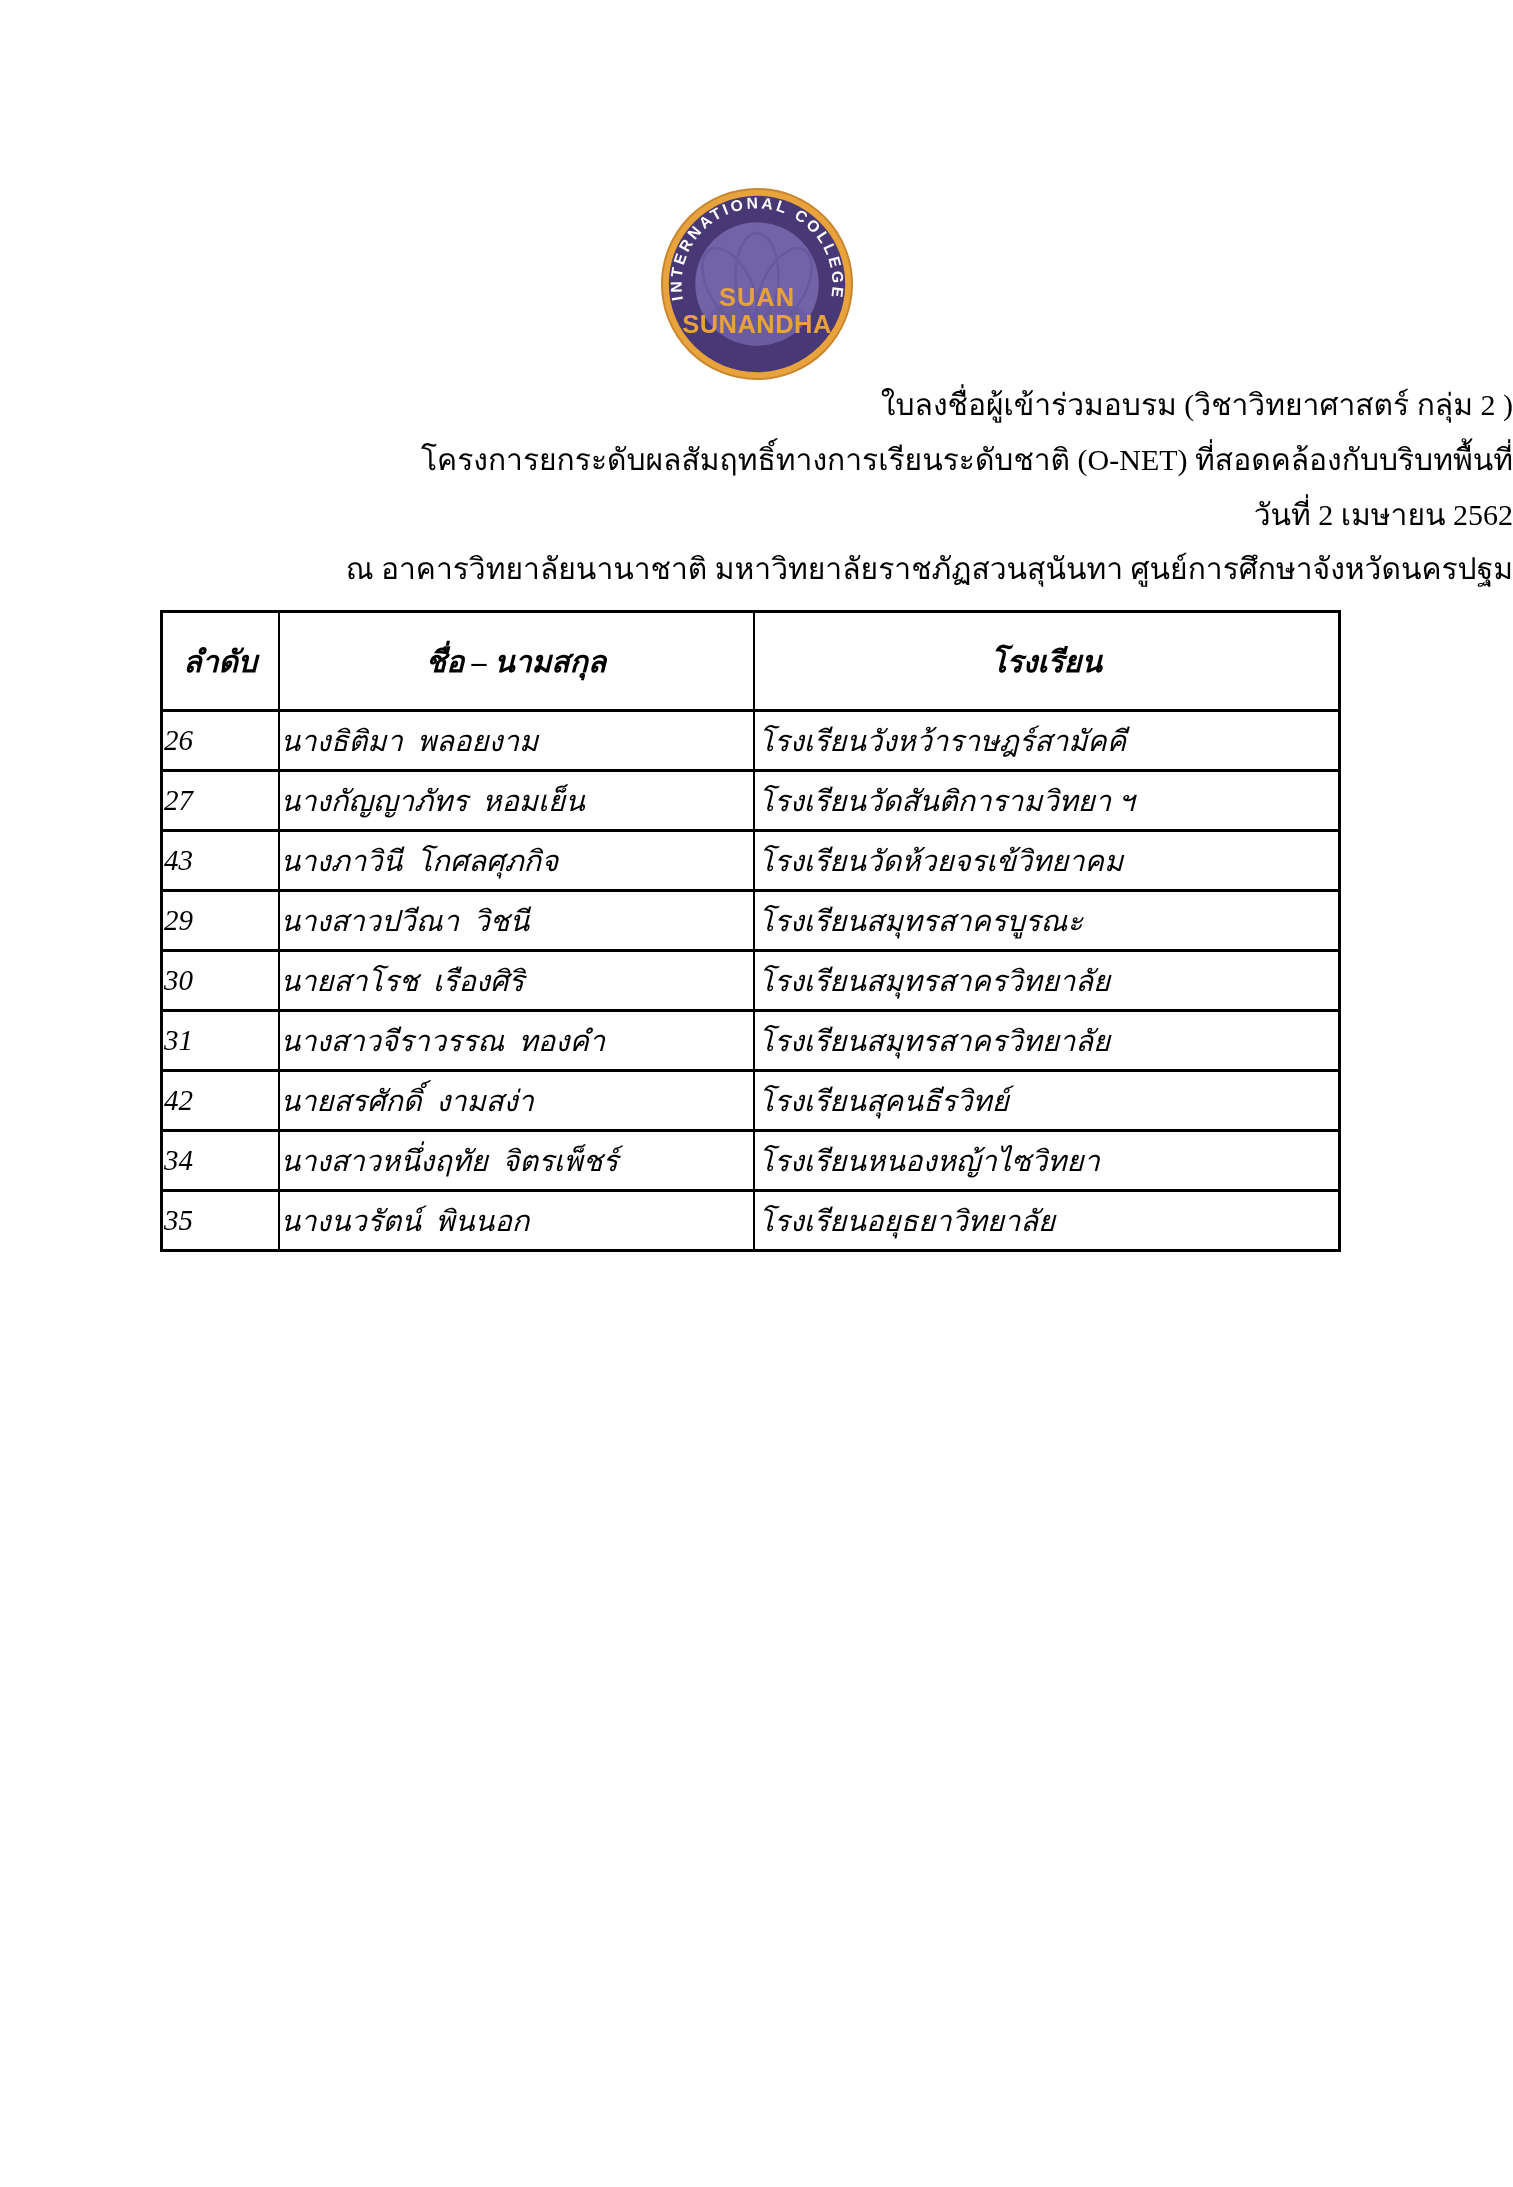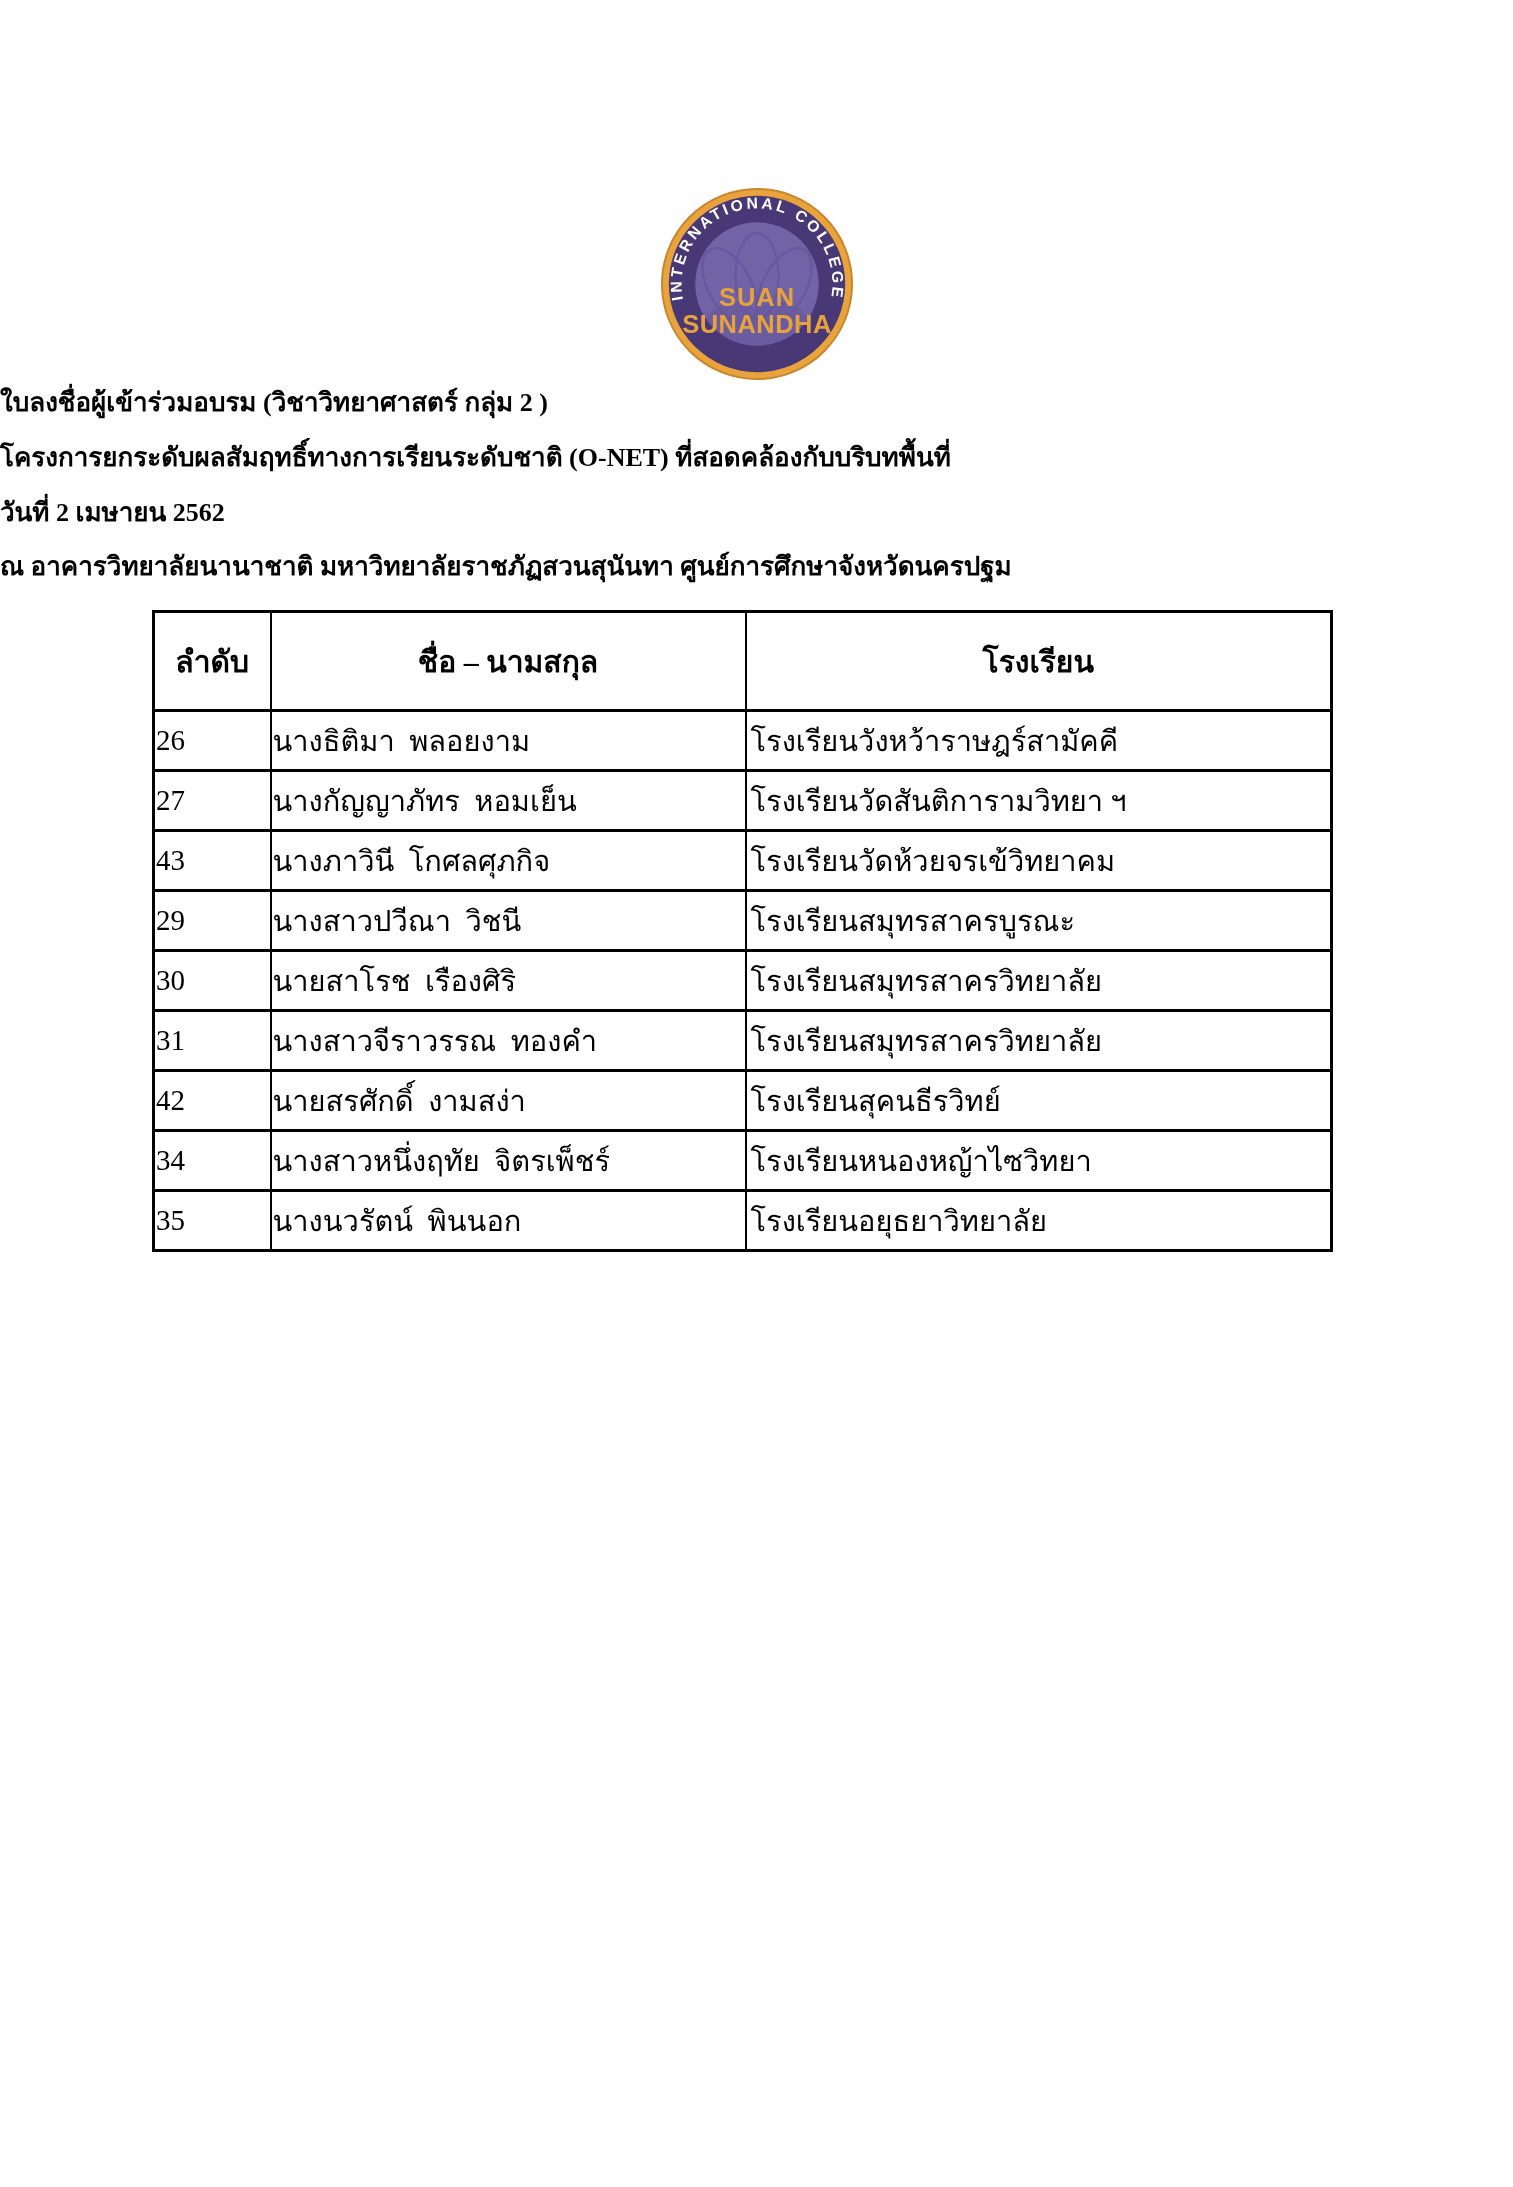--- a/index.html
+++ b/index.html
@@ -26,38 +26,39 @@
     left: 50%;
     transform: translateX(-50%);
     width: 196px;
     height: 196px;
   }
   .logo svg { display: block; width: 100%; height: 100%; }
   .title {
     position: absolute;
     left: 0;
     width: 100%;
-    text-align: left;
-    font-weight: bold;
-    font-size: 26px;
+    text-align: right;
+    font-weight: normal;
+    font-size: 30px;
     line-height: 1.15;
     white-space: pre;
   }
   .t1 { top: 388px; }
   .t2 { top: 443px; }
   .t3 { top: 498px; }
   .t4 { top: 552px; }
   table.attendance {
     position: absolute;
-    left: 152px;
+    left: 160px;
     top: 610px;
     width: 1178px;
     border-collapse: collapse;
     table-layout: fixed;
     border: 3px solid #000000;
+    font-style: italic;
   }
   col.col-no     { width: 117px; }
   col.col-name   { width: 475px; }
   col.col-school { width: 586px; }
   th, td {
     border-left: 2px solid #000000;
     border-right: 2px solid #000000;
     border-top: 3px solid #000000;
     border-bottom: 3px solid #000000;
     overflow: hidden;

